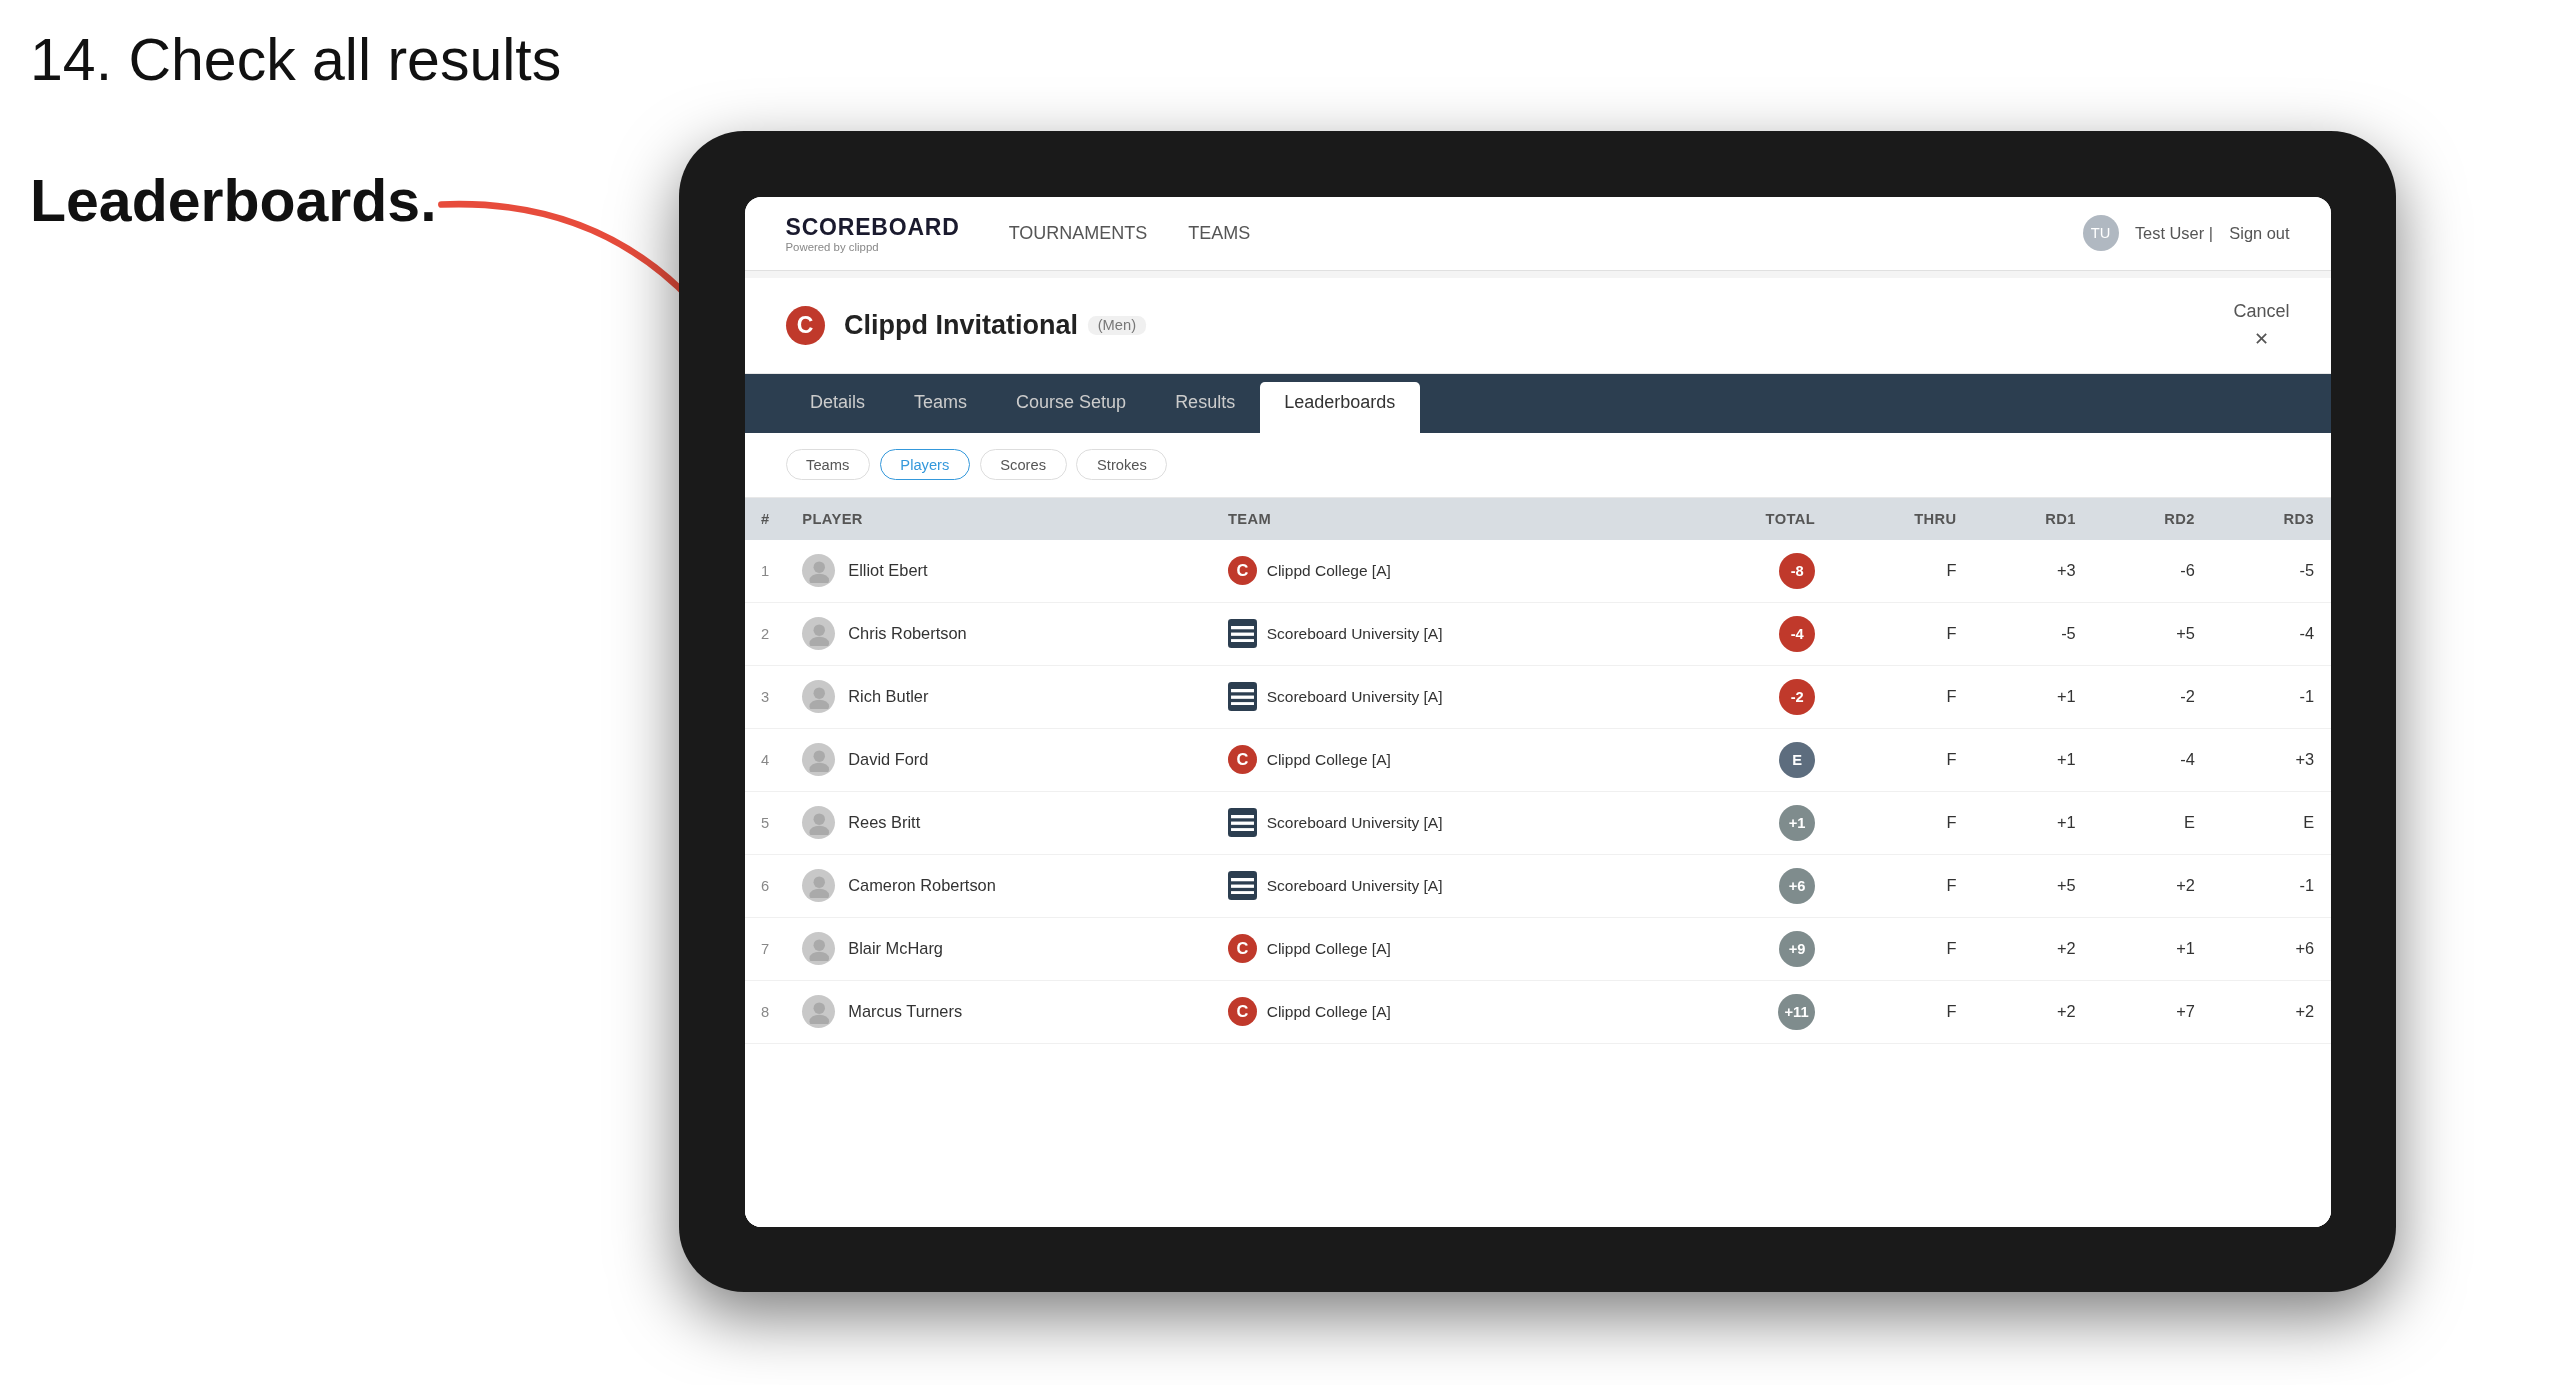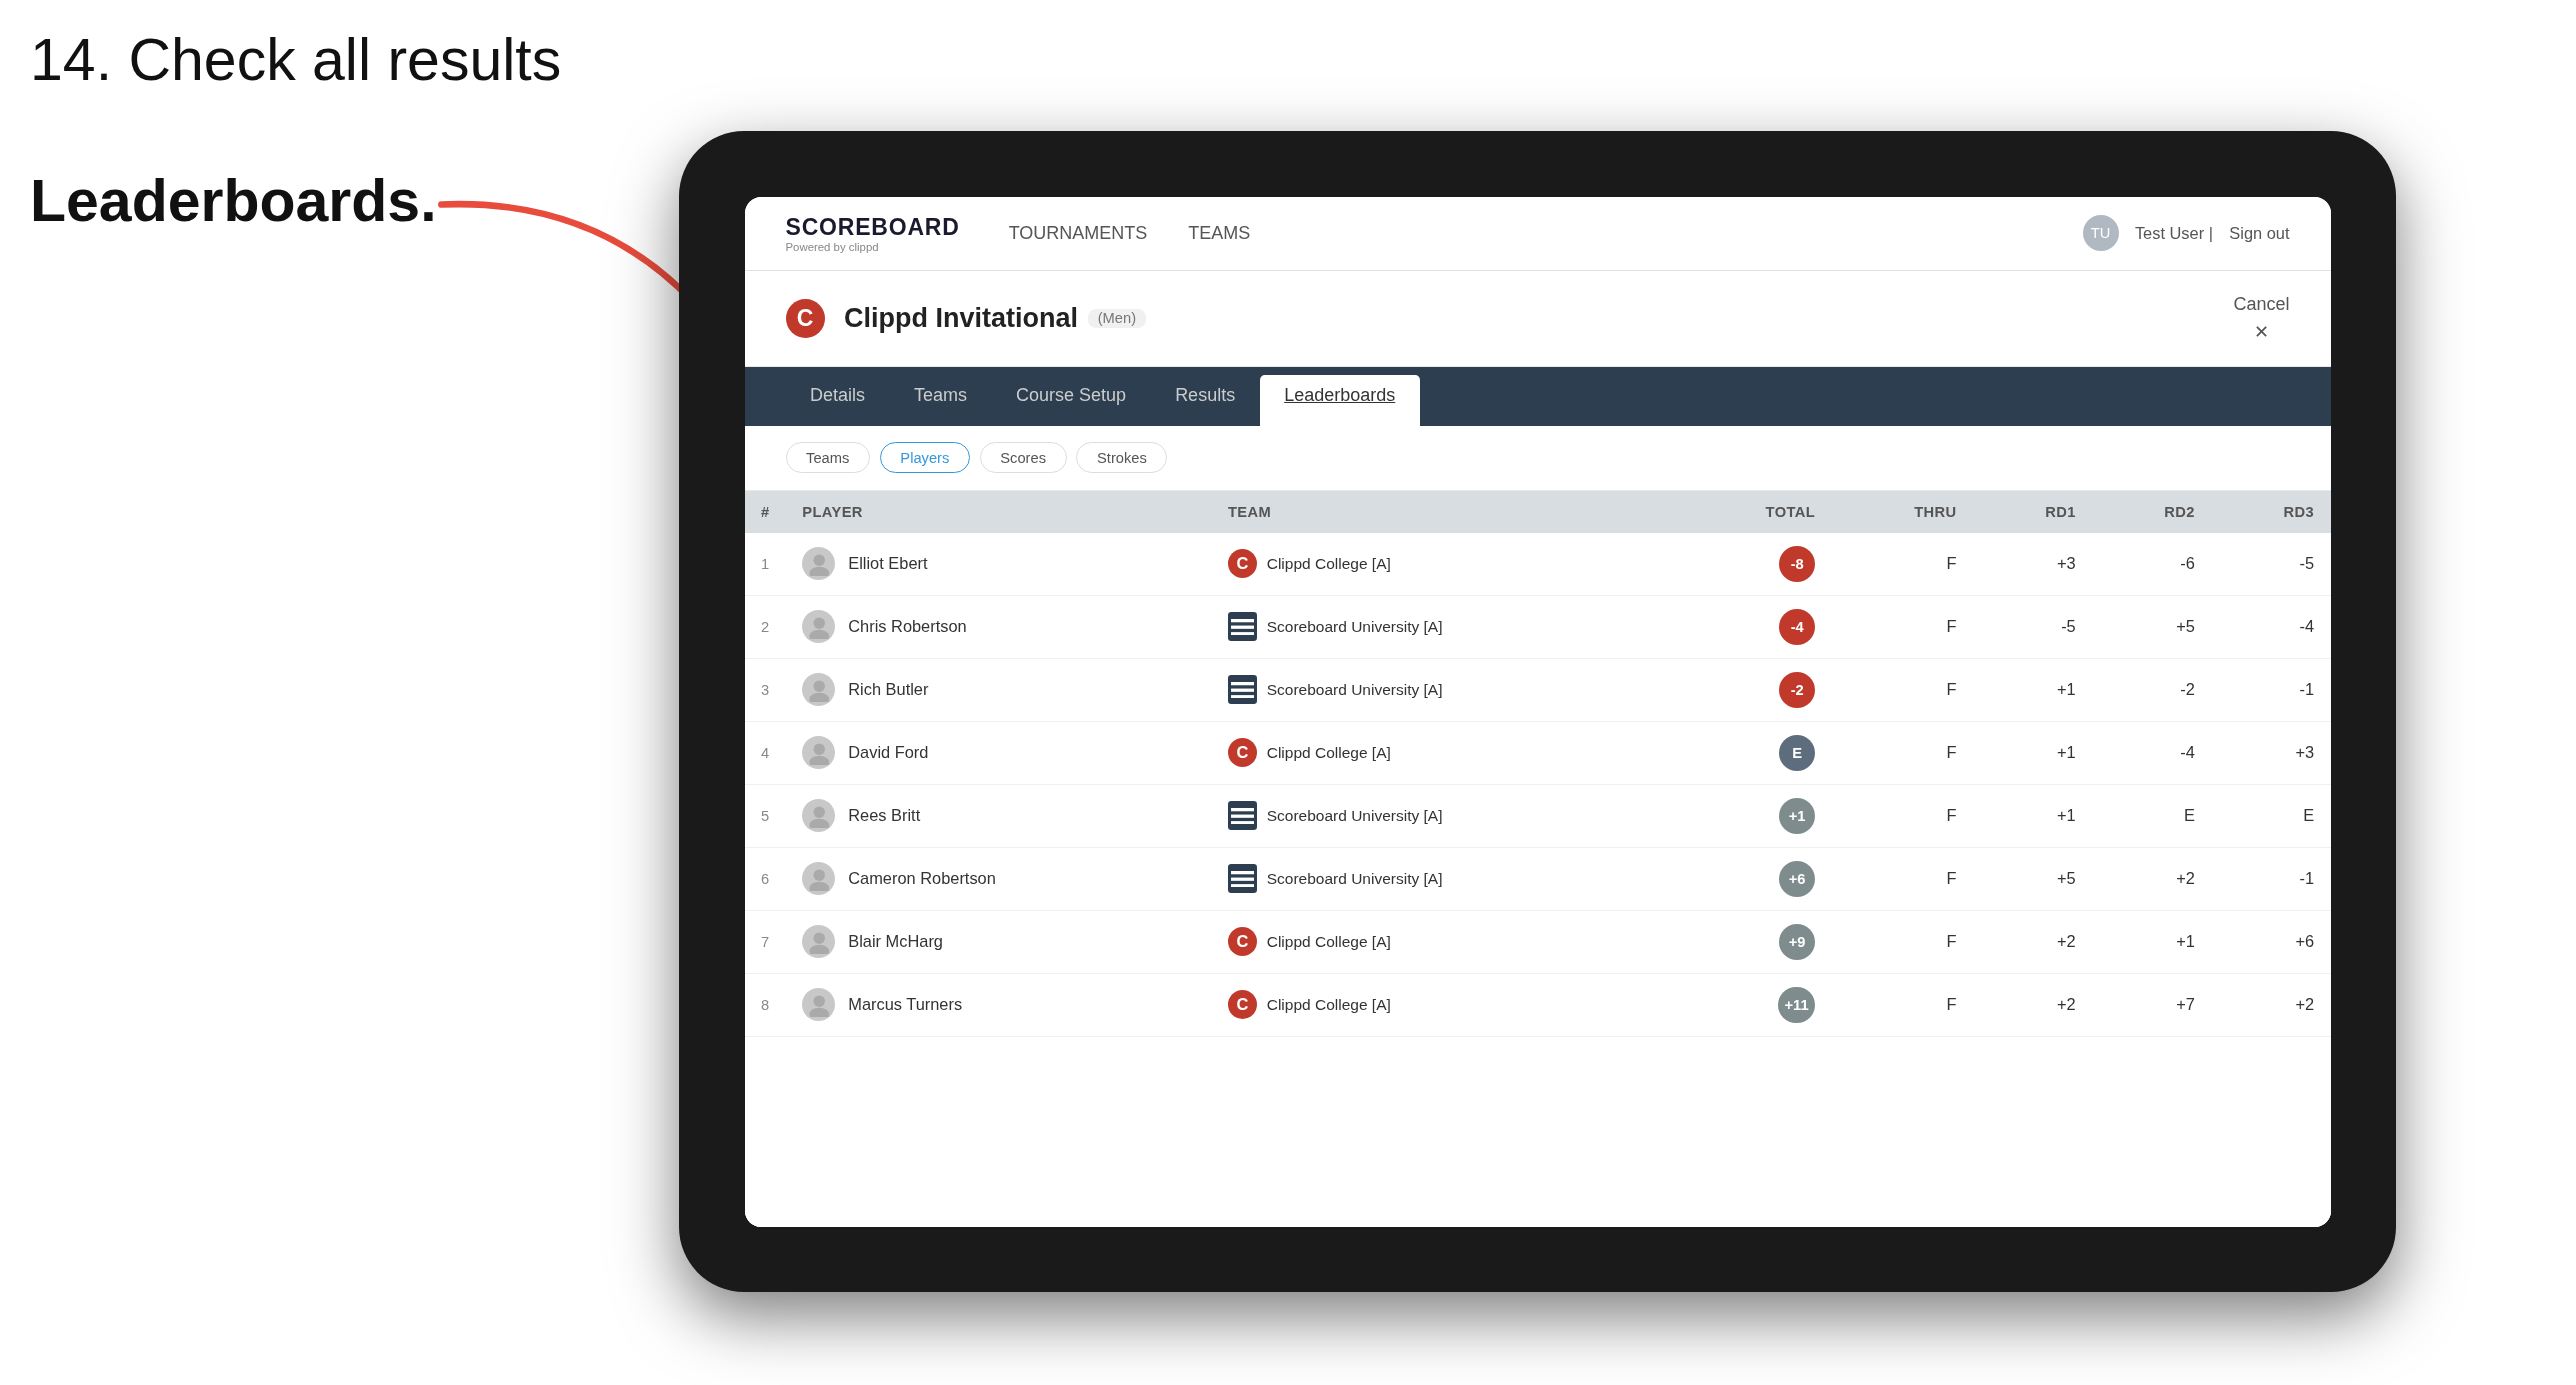--- a/index.html
+++ b/index.html
@@ -56,20 +56,21 @@
     }
 
     .tablet-screen {
       width: 1586px;
       height: 1030px;
       background: #f4f4f4;
       border-radius: 16.4px;
       overflow: hidden;
       display: flex;
       flex-direction: column;
+      gap: 7px;
     }
 
     
     .navbar {
       background: #fff;
       height: 74px;
       display: flex;
       align-items: center;
       padding: 0 41px;
       border-bottom: 0.8px solid #e0e0e0;
@@ -201,21 +202,20 @@
       font-weight: 500;
     }
     .tab-item.active {
       color: #fff;
       background: #fff;
       color: #333;
       border-radius: 4.9px 4.9px 0 0;
       border-bottom: 2.5px solid #fff;
       margin-top: 8.2px;
       padding-top: 9.8px;
-      text-decoration: underline;
     }
 
     
     .filter-bar {
       padding: 16.4px 41px;
       display: flex;
       gap: 9.8px;
       background: #fff;
       border-bottom: 0.8px solid #e8e8e8;
       flex-shrink: 0;

